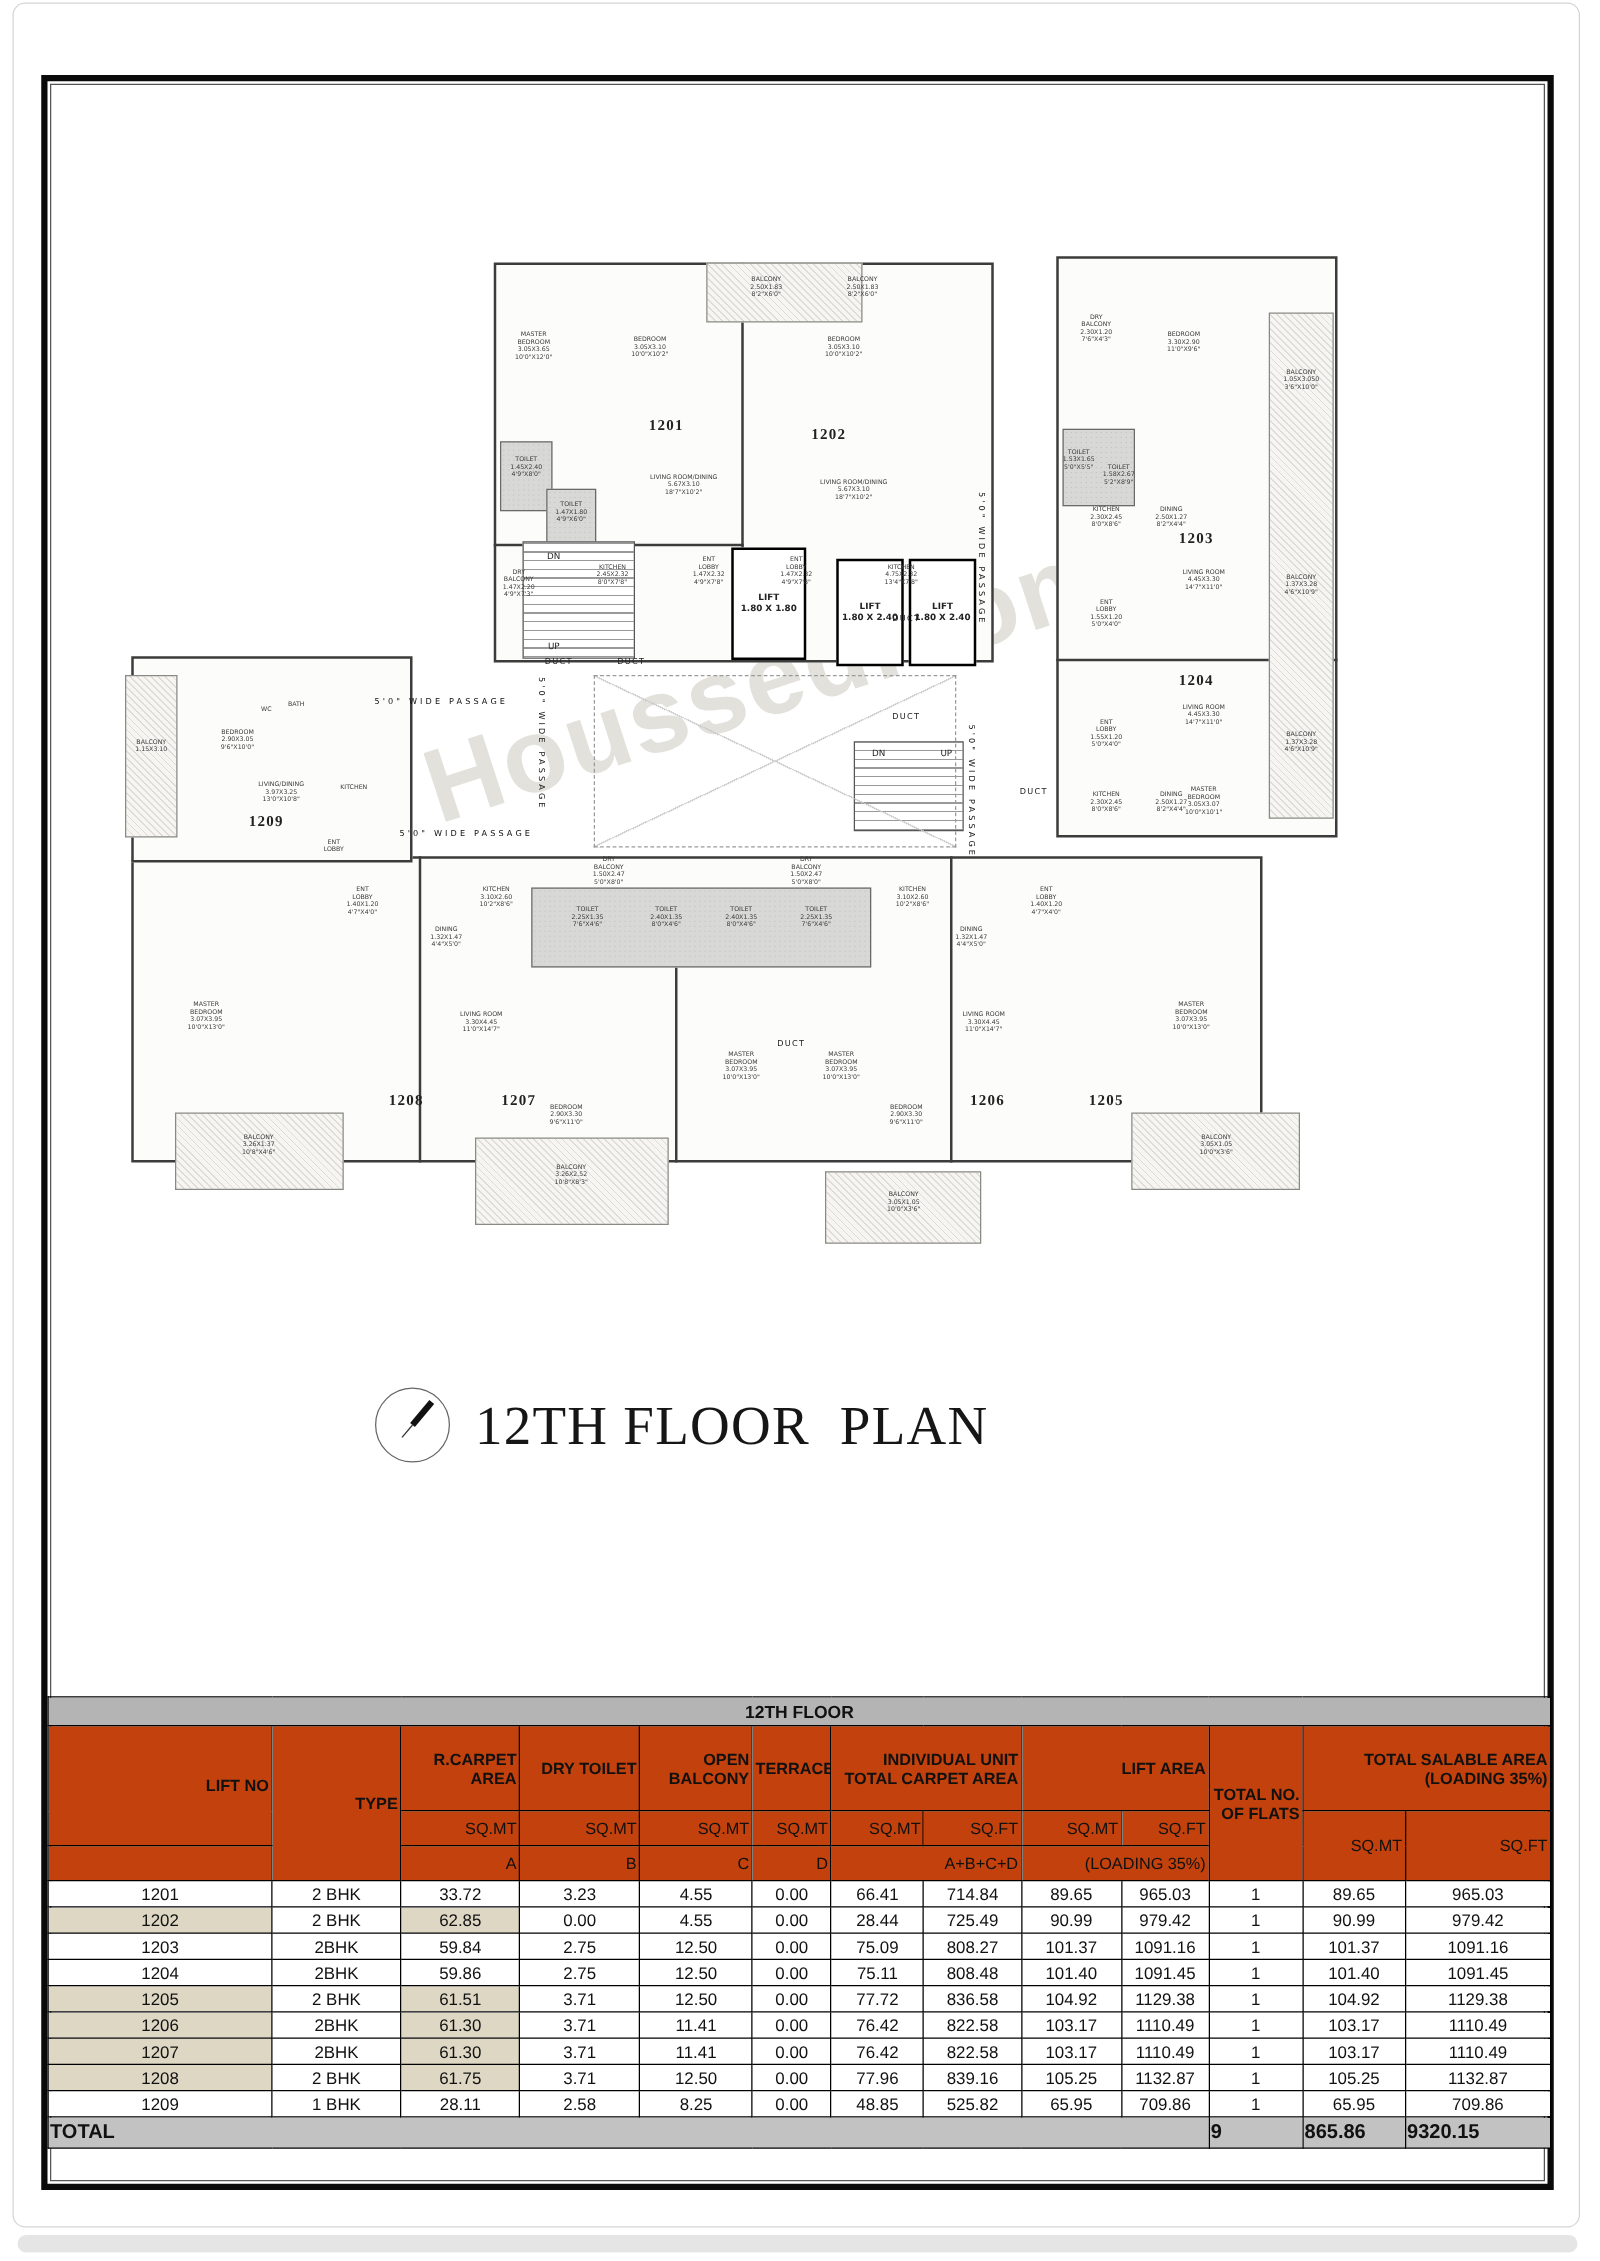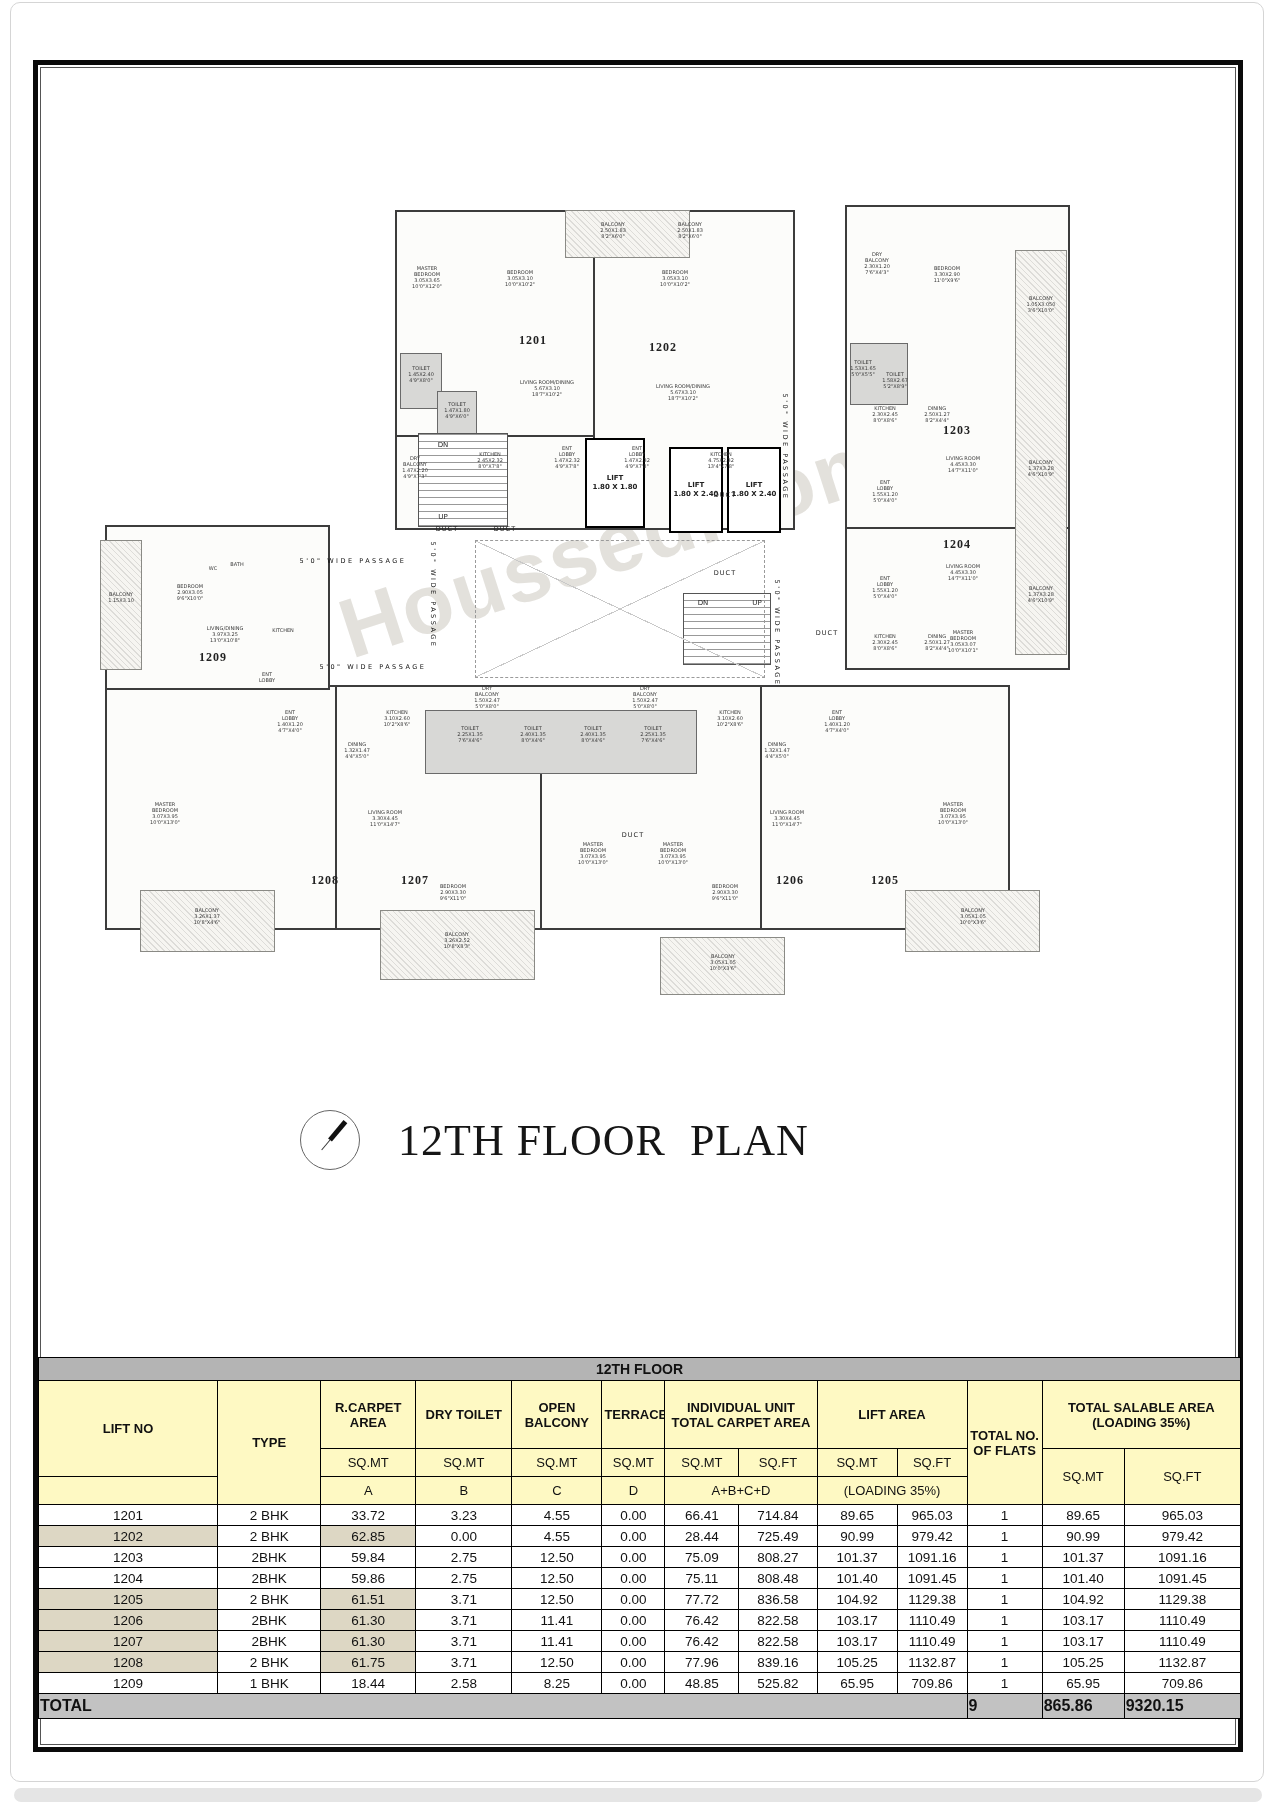--- a/index.html
+++ b/index.html
@@ -36,36 +36,36 @@
   .lbl.p{font:400 6.5px "DejaVu Sans",sans-serif;letter-spacing:2.5px;color:#111;white-space:pre;}
   .lbl.pv{font:400 6.5px "DejaVu Sans",sans-serif;letter-spacing:2.5px;color:#111;
           writing-mode:vertical-rl;transform:translate(-50%,-50%);}
   .lbl.d{font:400 6.5px "DejaVu Sans",sans-serif;letter-spacing:1px;color:#222;}
   .lbl.s{font:400 7px "DejaVu Sans",sans-serif;color:#222;padding-left:12px;}
   #watermark{position:absolute;left:150px;top:300px;width:760px;text-align:center;
      font:700 84px "Liberation Sans",sans-serif;color:rgba(168,162,146,.32);
      transform:rotate(-18deg);letter-spacing:2px;pointer-events:none;}
 
   
-  #plan-title-row{position:absolute;left:300px;top:1100px;height:80px;display:flex;align-items:center;gap:38px;}
+  #plan-title-row{position:absolute;left:300px;top:1100px;height:80px;display:flex;align-items:center;gap:20px;}
   #north{position:relative;width:58px;height:58px;border:1px solid #666;border-radius:50%;background:#fff;}
   #north .needle{position:absolute;left:50%;top:50%;width:5px;height:24px;background:#111;
       transform-origin:50% 100%;transform:translate(-50%,-100%) rotate(40deg);}
   #north .tail{position:absolute;left:50%;top:50%;width:1px;height:13px;background:#333;
       transform-origin:50% 0;transform:translate(-50%,0) rotate(40deg);}
   #plan-title{font:400 44px "Liberation Serif",serif;letter-spacing:1px;color:#161616;white-space:pre;}
 
   
   #floor-table{position:absolute;left:38px;top:1357px;width:1203px;border-collapse:collapse;
      table-layout:fixed;font-family:"Liberation Sans",sans-serif;}
   #floor-table td,#floor-table th{border:1px solid #000;overflow:hidden;}
   #floor-table .titlebar{background:#b4b4b4;font:700 14px "Liberation Sans",sans-serif;
      text-align:center;height:20px;}
-  #floor-table thead th{font:700 13px/15px "Liberation Sans",sans-serif;text-align:center;
-     vertical-align:middle;background:#fef9c3;padding:1px 2px;}
+  #floor-table thead th{font:700 13px/15px "Liberation Sans",sans-serif;text-align:right;
+     vertical-align:middle;background:#c2410c;padding:1px 2px;}
   #floor-table thead .sub{font-weight:400;font-size:13px;height:25px;}
   #floor-table tbody td{font:400 13.5px "Liberation Sans",sans-serif;text-align:center;
      height:20px;padding:0 2px;background:#fff;}
   #floor-table td.shade{background:#ddd7c4;}
   #floor-table .totalrow td{background:#c2c2c2;font-weight:700;height:22px;}
   .hmain{height:68px;}
 </style>
 </head>
 <body>
 
@@ -501,21 +501,21 @@
           <td>839.16</td>
           <td>105.25</td>
           <td>1132.87</td>
           <td>1</td>
           <td>105.25</td>
           <td>1132.87</td>
         </tr>
         <tr>
           <td>1209</td>
           <td>1 BHK</td>
-          <td>18.44</td>
+          <td>28.11</td>
           <td>2.58</td>
           <td>8.25</td>
           <td>0.00</td>
           <td>48.85</td>
           <td>525.82</td>
           <td>65.95</td>
           <td>709.86</td>
           <td>1</td>
           <td>65.95</td>
           <td>709.86</td>

